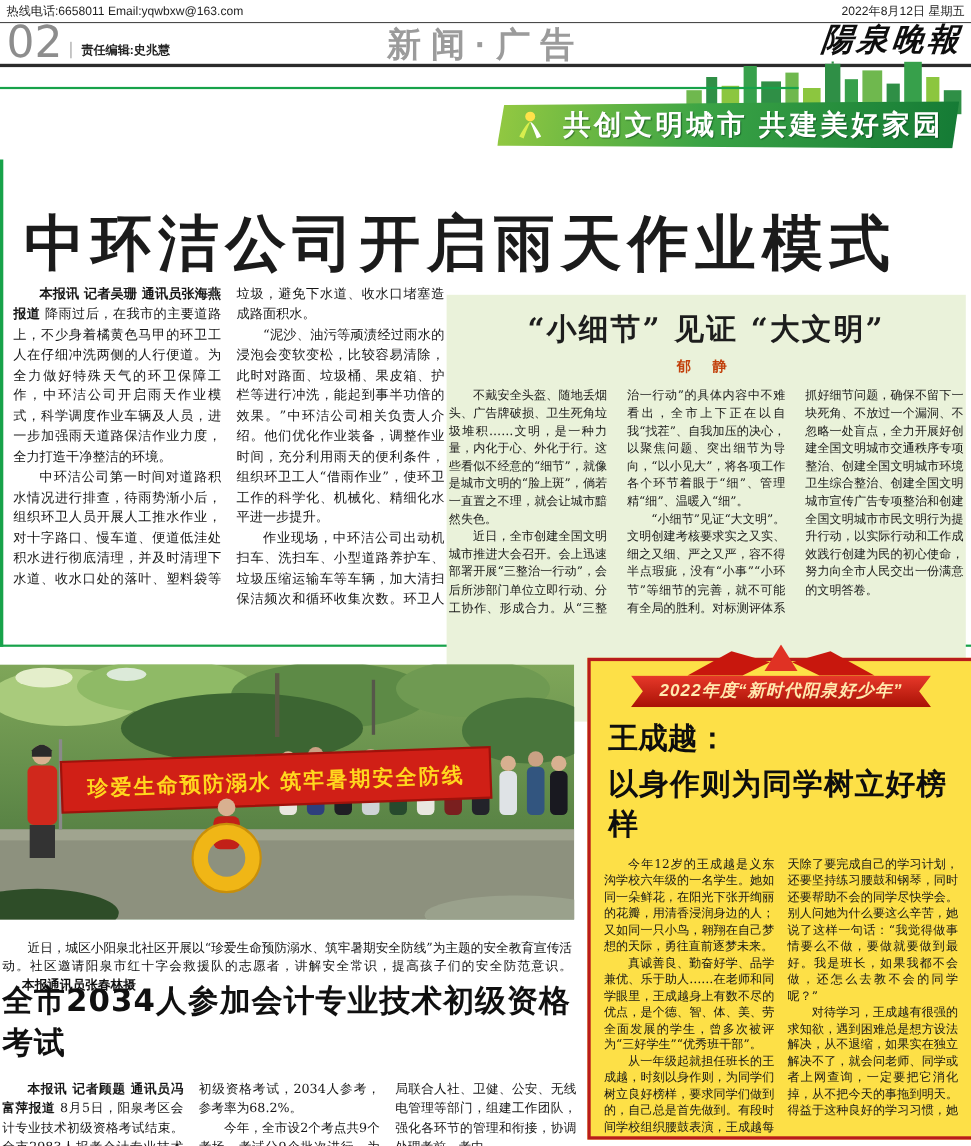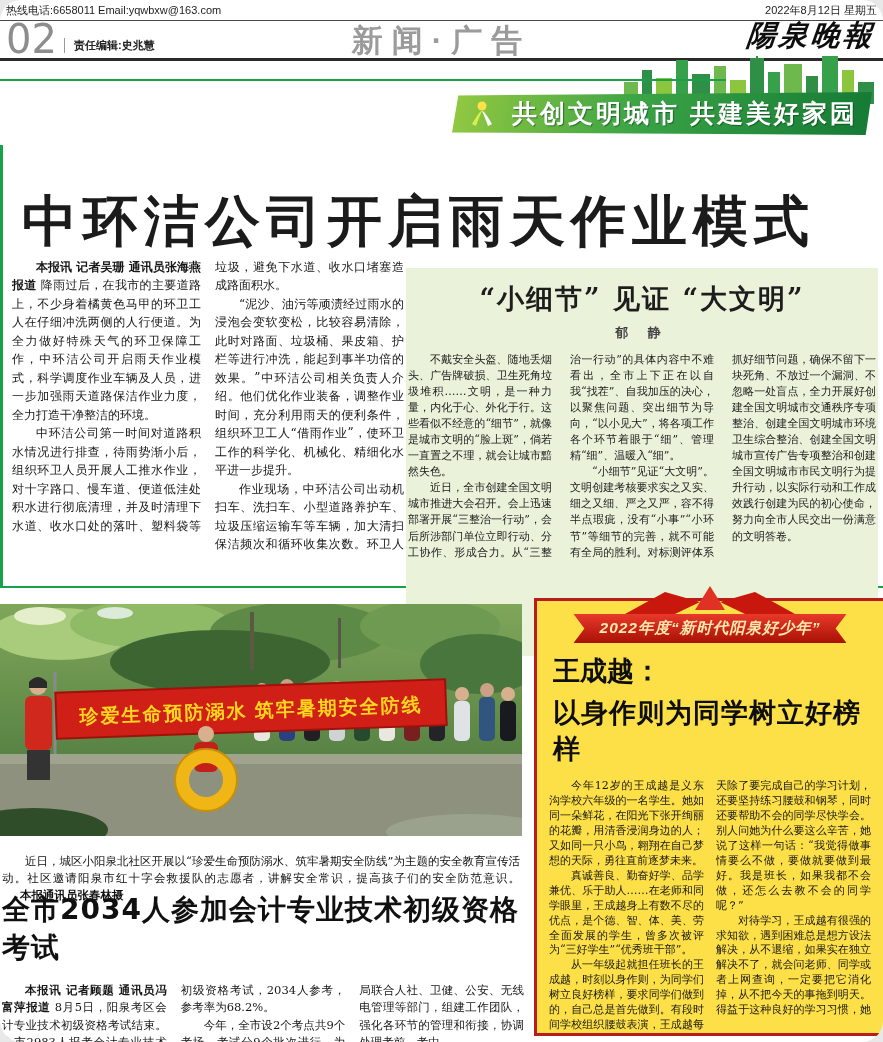--- a/index.html
+++ b/index.html
@@ -1,17 +1,17 @@
 <!DOCTYPE html>
 <html><head>
 <meta charset="utf-8">
 <style>
   html,body{margin:0;padding:0;background:#e8e8e8;}
   .page{position:relative;width:883px;height:1042px;background:#ffffff;margin:0 auto;
-        font-family:"Liberation Sans",sans-serif;color:#222;overflow:hidden;border-radius:21px;}
+        font-family:"Liberation Sans",sans-serif;color:#222;overflow:hidden;}
 
   
   .top-strip{position:absolute;top:3px;left:6px;right:6px;display:flex;
              justify-content:space-between;font-size:11px;color:#1d1d1d;}
   .top-rule{position:absolute;top:20px;left:0;right:0;height:1px;background:#4a4a4a;}
   .header-row{position:absolute;top:22px;left:6px;right:8px;height:34px;}
   .page-num{position:absolute;left:0;bottom:0;font-size:40px;line-height:.85;
             color:#8d8d8d;font-weight:400;font-family:"DejaVu Sans",sans-serif;}
   .editor-box{position:absolute;left:58px;bottom:3px;border-left:1px solid #9a9a9a;
               padding-left:9px;font-size:11px;color:#222;font-weight:bold;}
@@ -45,21 +45,21 @@
   .main-body{position:absolute;left:12px;top:258px;width:392px;height:302px;
              column-count:2;column-gap:14px;column-fill:auto;overflow:hidden;
              font-size:12px;line-height:1.54;text-align:justify;
              font-family:"DejaVu Serif",serif;color:#161616;}
   .main-body b{font-weight:bold;}
 
   
   .commentary{position:absolute;left:406px;top:268px;width:472px;height:388px;background:#eaf2da;}
   .c-title{text-align:center;font-size:27px;font-weight:bold;color:#1d1d1d;margin-top:13px;
            font-family:"DejaVu Serif",serif;letter-spacing:2px;}
-  .c-author{text-align:center;font-size:13px;font-weight:bold;margin-top:7px;letter-spacing:8px;color:#404040;}
+  .c-author{text-align:center;font-size:13px;font-weight:bold;margin-top:7px;letter-spacing:8px;color:#c2410c;}
   .c-body{margin:10px 2px 0;height:220px;column-count:3;column-gap:18px;column-fill:auto;
           overflow:hidden;font-size:11px;line-height:1.46;text-align:justify;
           font-family:"DejaVu Serif",serif;color:#1a1a1a;}
 
   
   .photo{position:absolute;left:0;top:604px;width:522px;height:232px;}
   .caption{position:absolute;left:2px;top:841px;width:518px;font-size:11.5px;line-height:1.5;
            text-align:justify;font-family:"DejaVu Serif",serif;color:#101010;}
   .caption .lead-indent{display:inline-block;width:2em;}
   .cap-credit{font-weight:bold;margin-left:18px;white-space:nowrap;}

